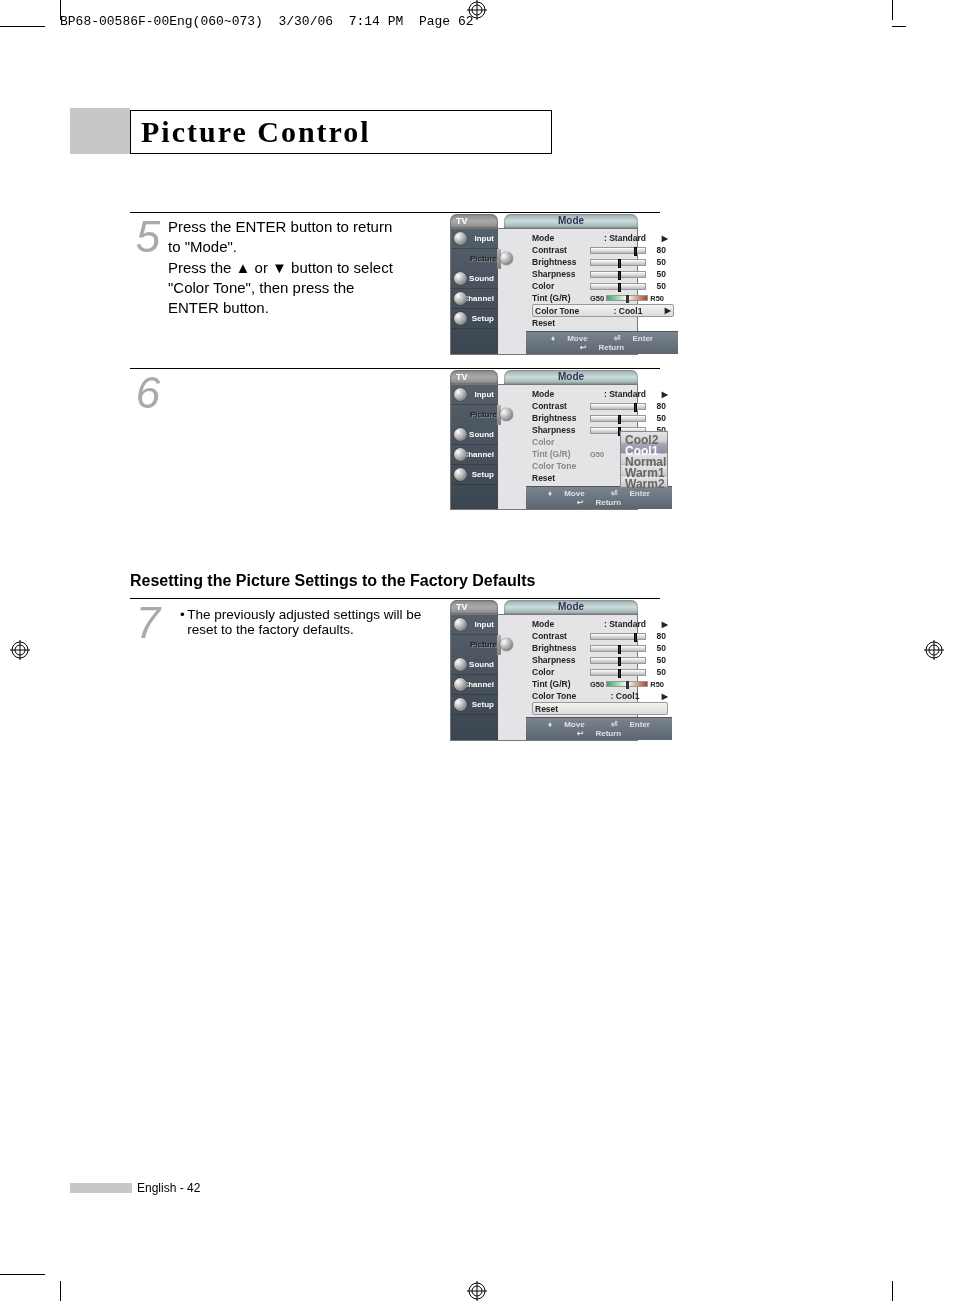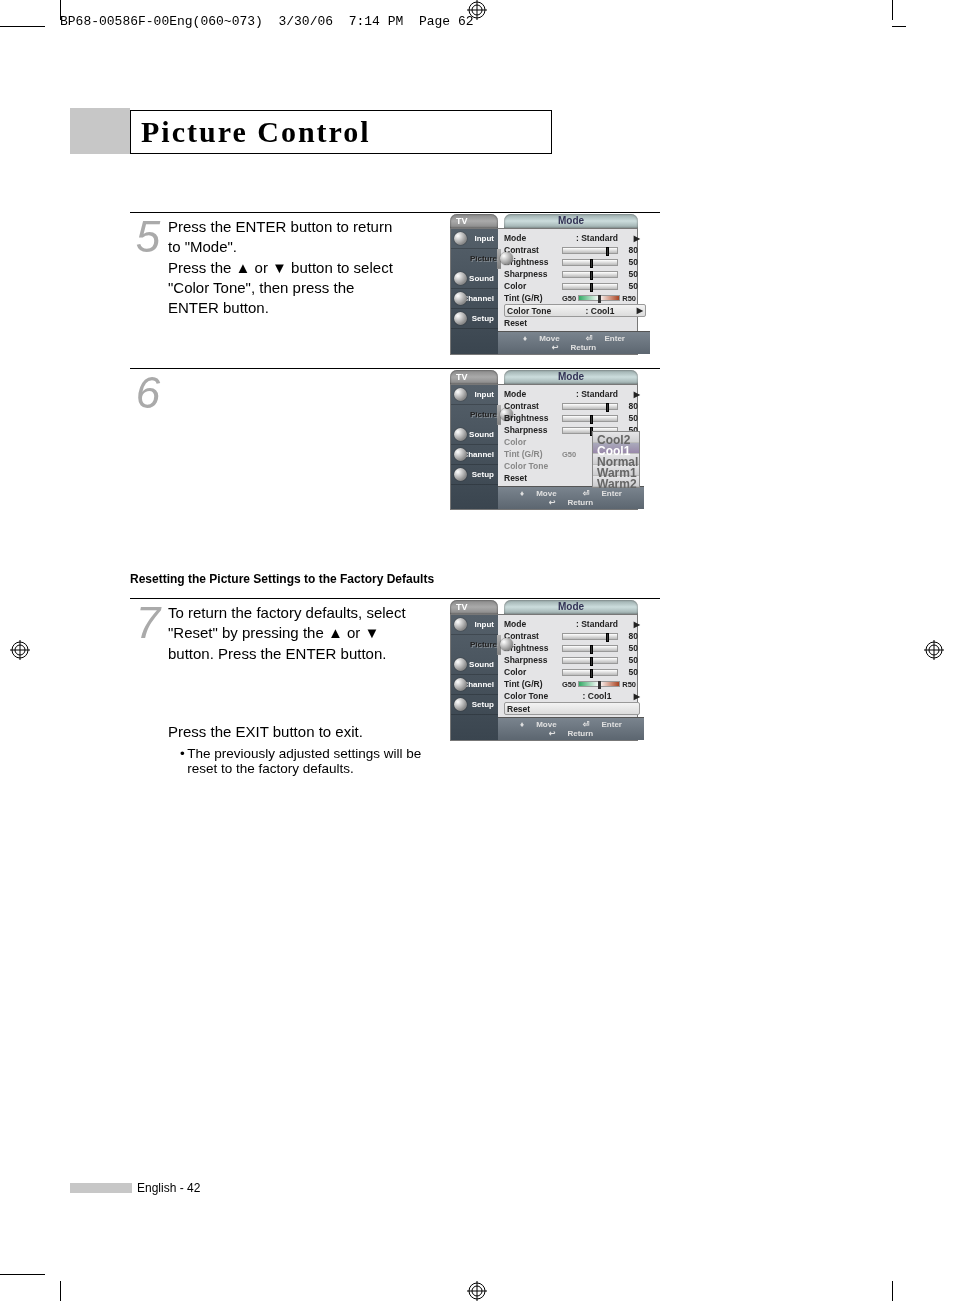--- a/index.html
+++ b/index.html
@@ -68,21 +68,21 @@
   }
   .bullet-list { margin-left: 50px; margin-top: 4px; font-size: 13.5px; width: 250px; }
   .bullet-list .bullet-row { display: flex; }
   .bullet-dot { width: 12px; }
 
   .subheading {
     position: absolute;
     left: 130px;
     font-family: "Helvetica Neue", Arial, sans-serif;
     font-weight: bold;
-    font-size: 12px;
+    font-size: 16px;
   }
 
   
   .osd {
     position: absolute;
     width: 188px;
     font-family: Arial, sans-serif;
     font-size: 9px;
     color: #000;
   }
@@ -108,20 +108,21 @@
     font-weight: bold;
     font-size: 10px;
     color: #335;
     line-height: 14px;
     box-shadow: inset 0 0 2px #555;
   }
   .osd-body {
     display: flex;
     border: 1px solid #777;
     background: #e4e4e6;
+    gap: 28px;
   }
   .osd-side {
     width: 47px;
     background: linear-gradient(#55606a,#3a454f);
     color: #fff;
     font-size: 8px;
     font-weight: bold;
   }
   .osd-side .side-item {
     height: 20px; display: flex; align-items: center; justify-content: flex-end;
@@ -448,25 +449,20 @@
         <div class="dd-item">Warm2</div>
       </div>
     </div>
   </div>
 </div>
 
 <div class="subheading" style="top:572px">Resetting the Picture Settings to the Factory Defaults</div>
 
 <div class="step-block" style="top:598px">
   <div class="step-num">7</div>
-  <div class="step-text" style="width:250px">
-    <div style="white-space:pre-line">To return the factory defaults, select "Reset" by pressing the ▲ or ▼ button. Press the ENTER button.</div>
-    <div style="height:58px"></div>
-    <div>Press the EXIT button to exit.</div>
-  </div>
   <div class="bullet-list">
     <div class="bullet-row">
         <div class="bullet-dot">•</div>
         <div>The previously adjusted settings will be reset to the factory defaults.</div>
       </div>
   </div>
 </div>
 
 <div class="osd" style="top:600px;left:450px">
   <div class="osd-titlebar">

